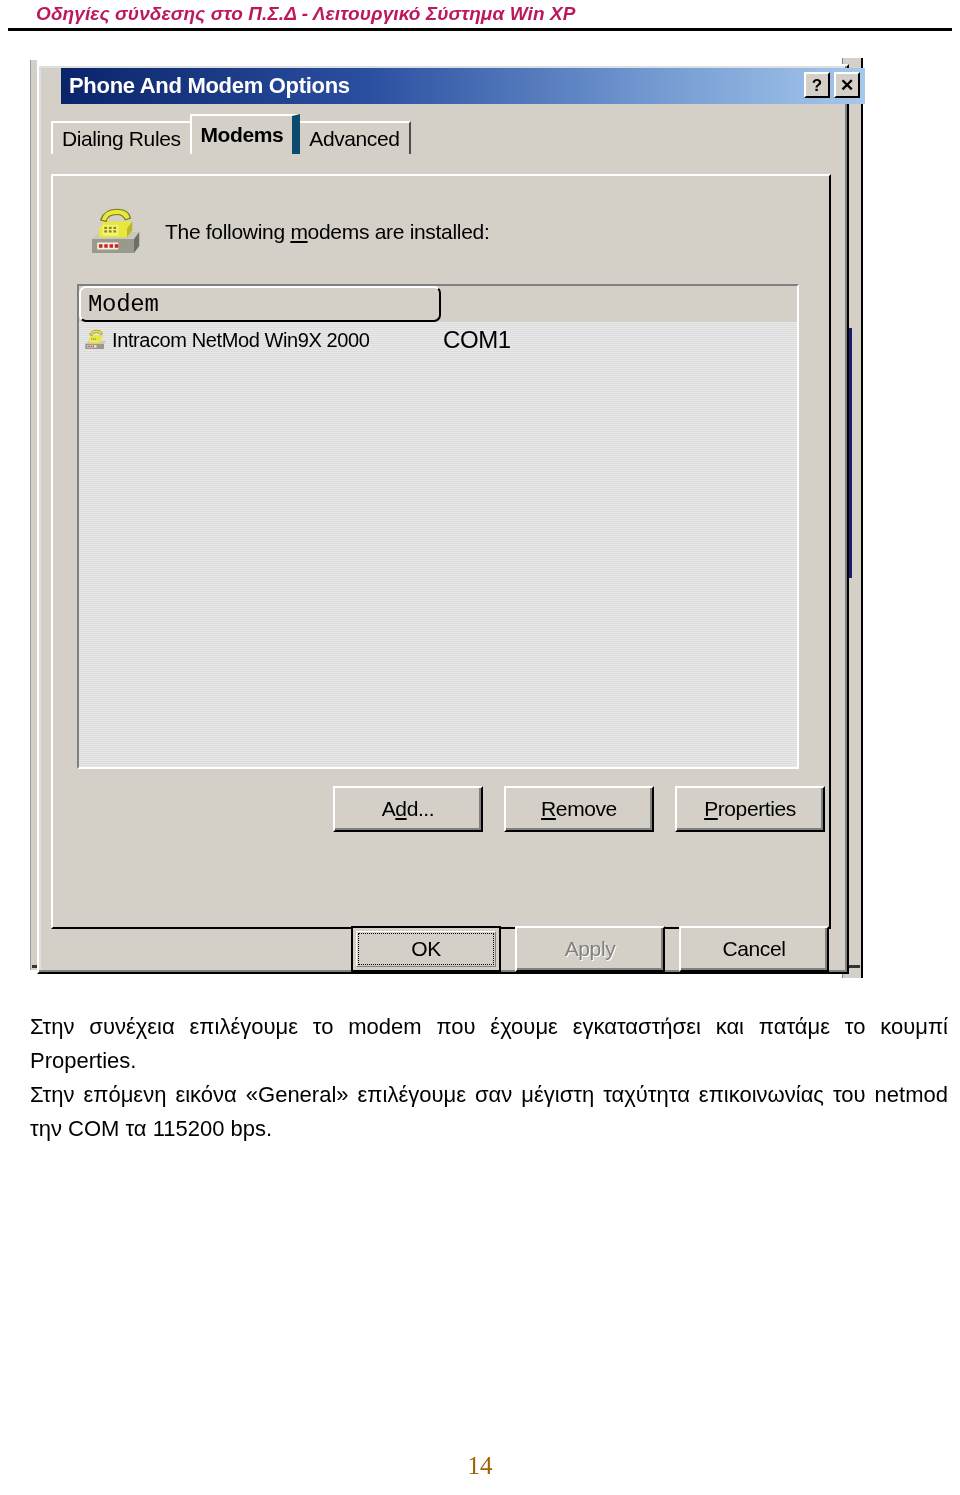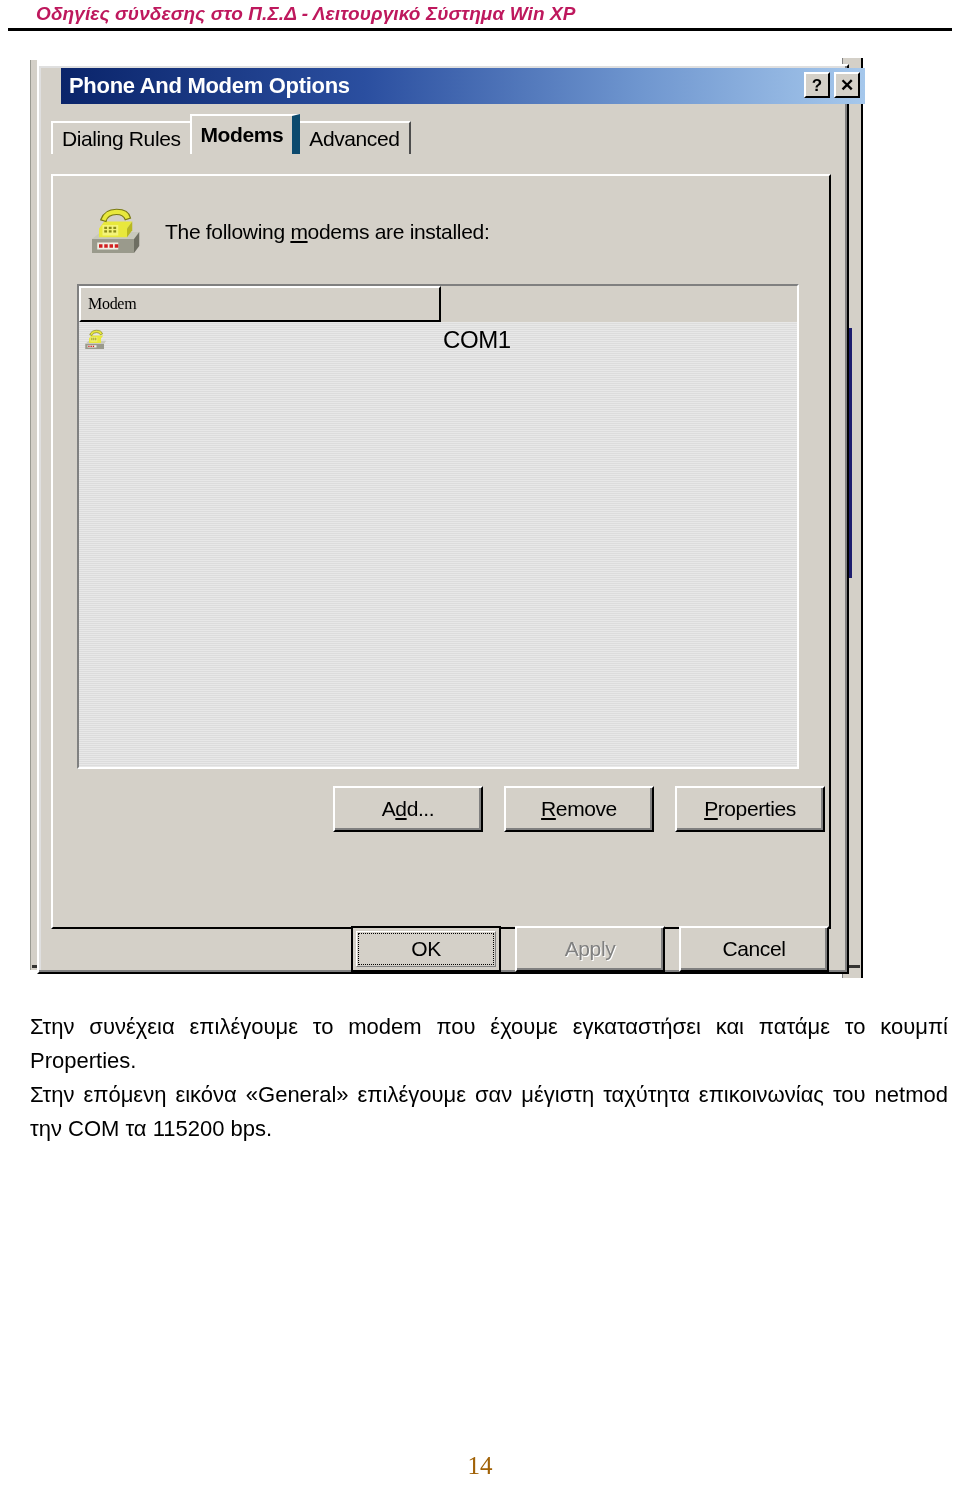--- a/index.html
+++ b/index.html
@@ -249,24 +249,25 @@
   .lv-col {
     background: #d4d0c8;
     border-top: 2px solid #ffffff;
     border-left: 2px solid #ffffff;
     border-right: 2px solid #000000;
     border-bottom: 2px solid #000000;
     box-sizing: border-box;
     display: flex;
     align-items: center;
     padding-left: 7px;
-    font-family: Liberation Serif, serif;
-    font-size: 16px;
+    font-family: Liberation Mono, monospace;
+    font-size: 24px;
     color: #000000;
     letter-spacing: -0.3px;
+    border-radius: 7px;
   }
   .lv-col.c1 { width: 362px; }
   .lv-col.c2 { flex: 1; }
 
   #listview-body {
     position: relative;
     height: 445px;
     background:
       repeating-linear-gradient(0deg, rgba(255,255,255,0.35) 0 1px, rgba(0,0,0,0) 1px 2px),
       #dcdcdc;
@@ -469,20 +470,21 @@
                 <g fill="#8a8a18">
                   <rect x="11" y="13" width="1.6" height="1.3"></rect>
                   <rect x="13.6" y="13" width="1.6" height="1.3"></rect>
                   <rect x="16.2" y="13" width="1.6" height="1.3"></rect>
                   <rect x="11" y="15" width="1.6" height="1.3"></rect>
                   <rect x="13.6" y="15" width="1.6" height="1.3"></rect>
                   <rect x="16.2" y="15" width="1.6" height="1.3"></rect>
                 </g>
                 <path d="M9 9 Q11 3 18 3 Q25 3 26 8 L23 9 Q22 6 18 6 Q13 6 12 10 Z" fill="#e8e83c" stroke="#7a7a14" stroke-width="0.8"></path>
               </svg>
+              <span>Intracom NetMod Win9X 2000</span>
             </div>
             <div class="lv-cell-attached">COM1</div>
           </div>
         </div>
       </div>
 
       <div id="action-buttons">
         <div class="btn">
             <span>A</span>
             <u>d</u>

